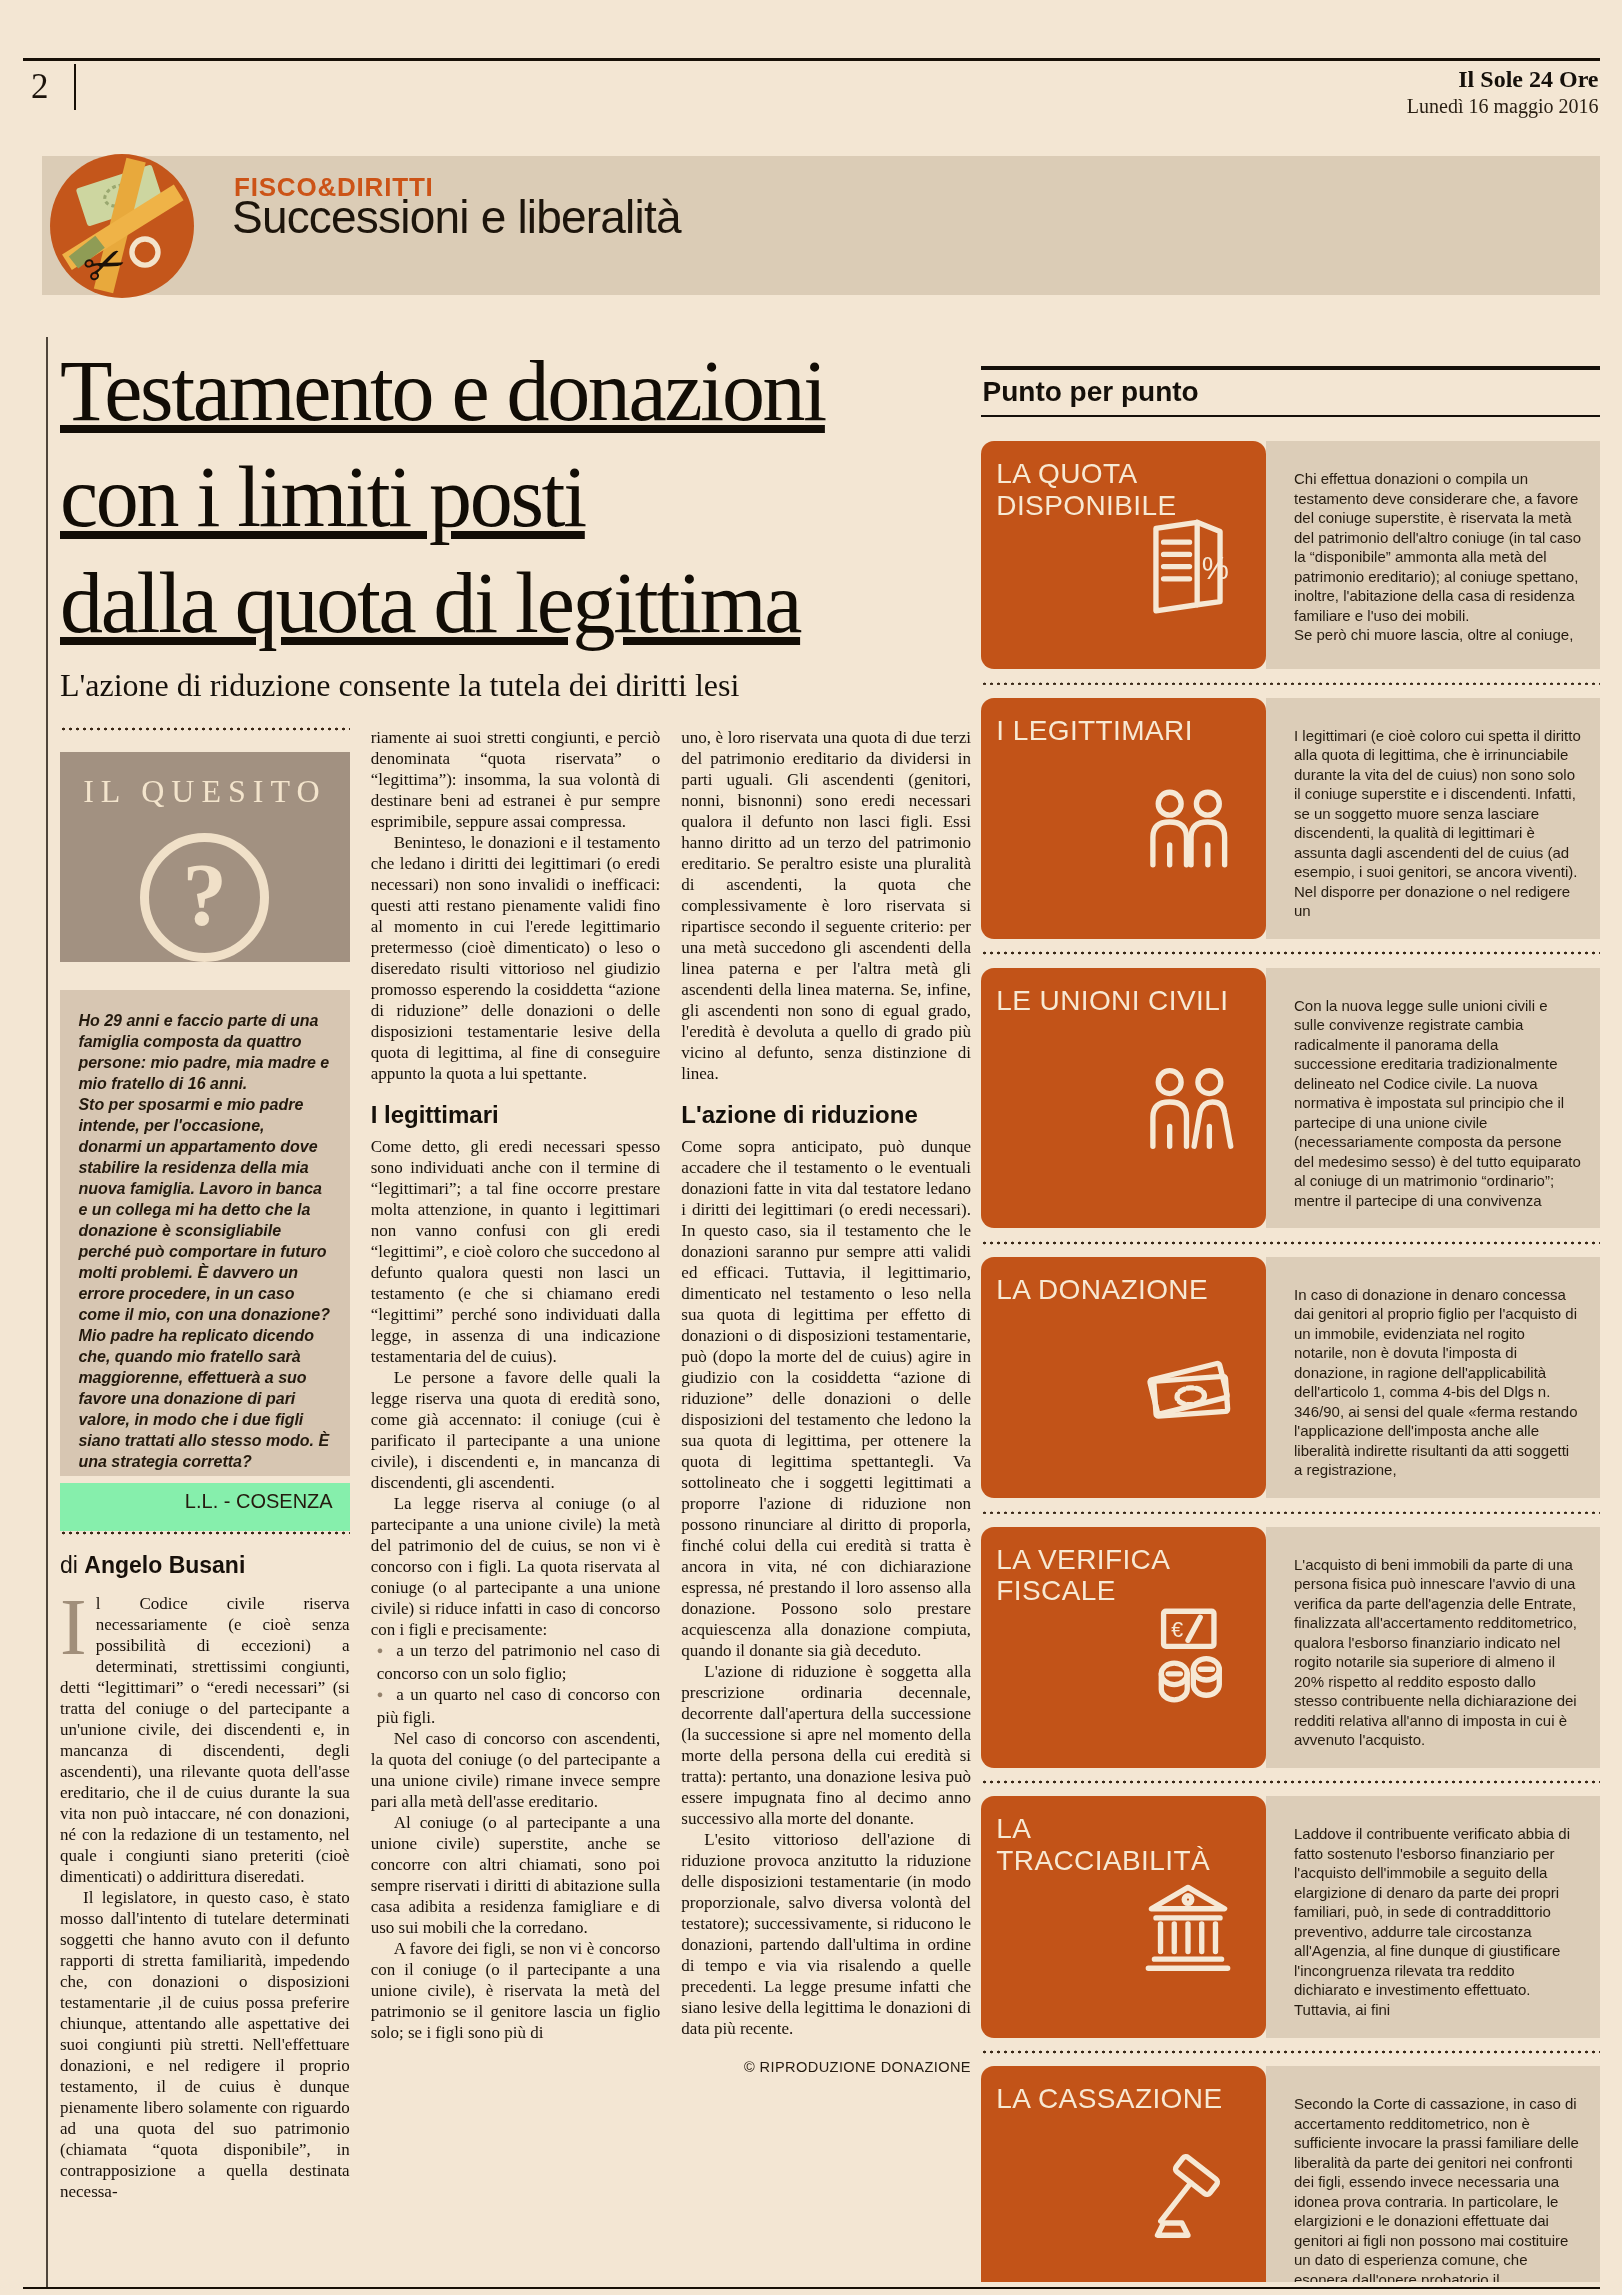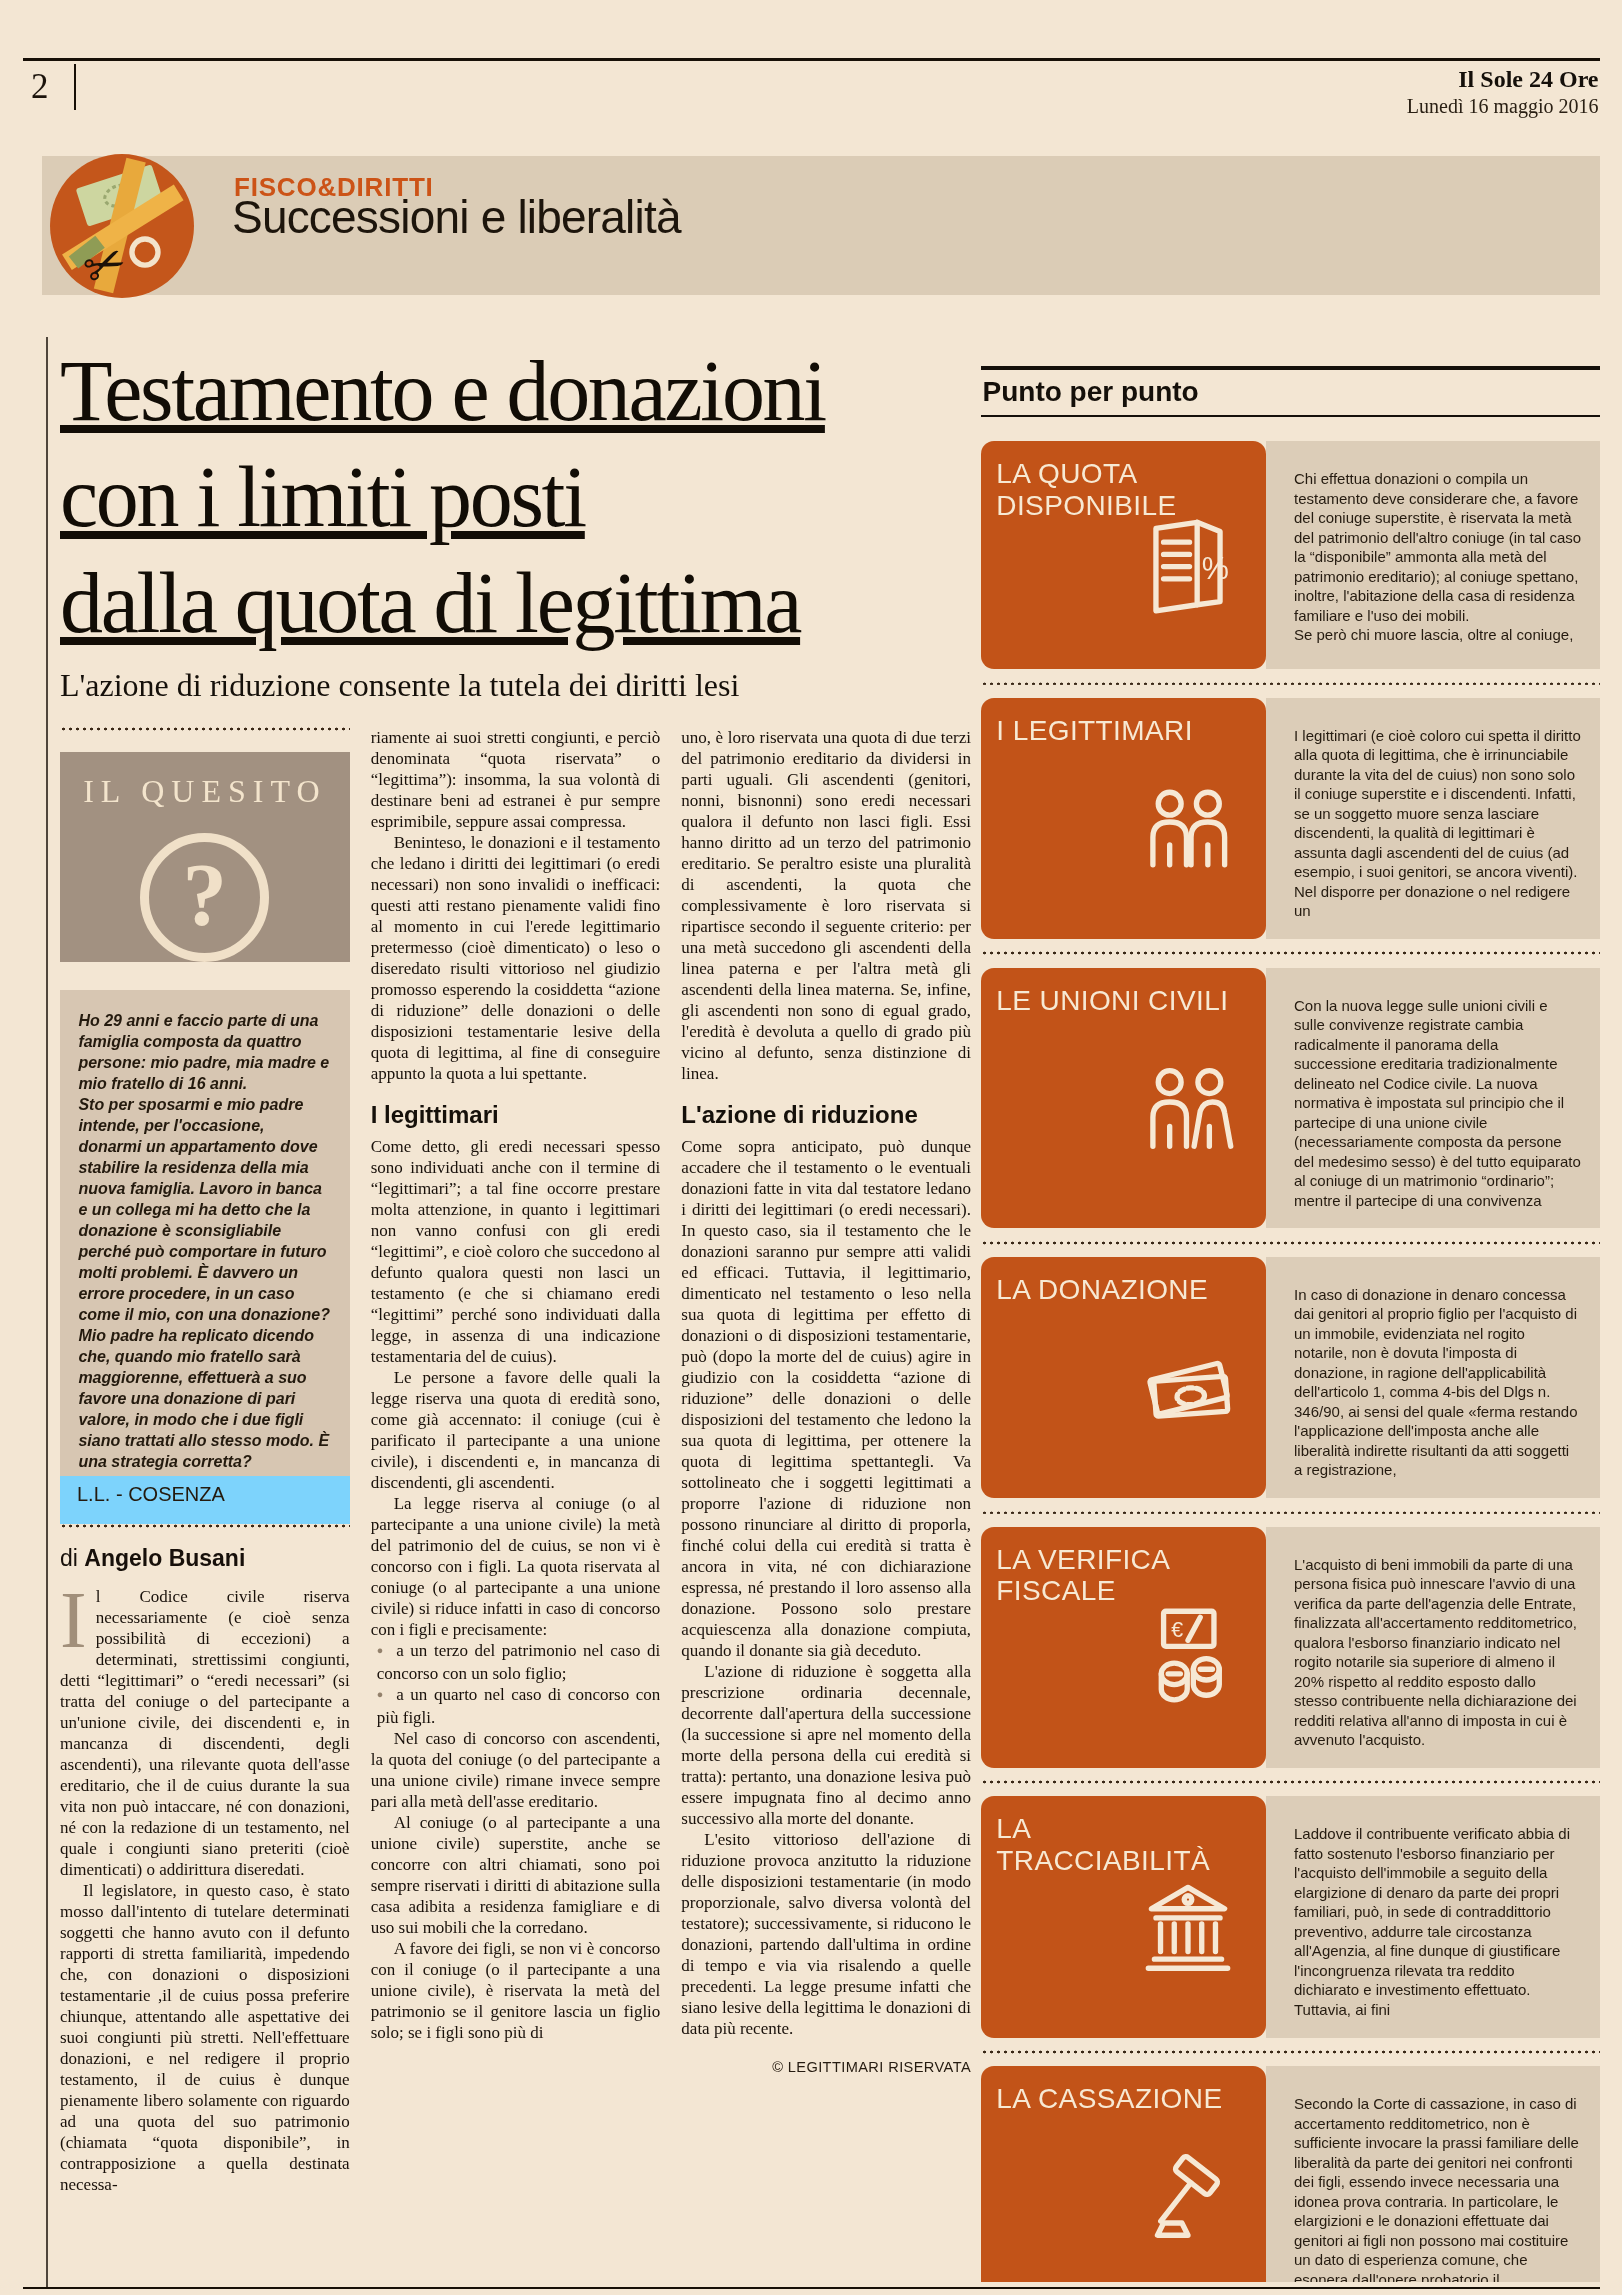--- a/index.html
+++ b/index.html
@@ -43,21 +43,21 @@
   .dotrule { height:3.8px;
     background-image:radial-gradient(circle, #3a2817 1.3px, transparent 1.5px);
     background-size:7px 3.8px; background-repeat:repeat-x; background-position:left center; }
   .q-head { background:#a29181; padding:23px 12.3px 0; text-align:center; margin-top:21px; }
   .q-label { font:400 32px/1 "Liberation Serif", serif; color:#f3e4cc; letter-spacing:7px; }
   .q-icon { margin:26px auto 28px; width:129px; height:129px; border:9.2px solid #f0e0c8; border-radius:50%;
             display:flex; align-items:center; justify-content:center; }
   .q-icon span { font:700 89px/1 "Liberation Serif", serif; color:#f0e0c8; transform:translateY(-3.1px); }
   .q-body { background:#d7c6b2; padding:20px 18.4px 4.6px; }
   .q-body p { font:italic 700 16px/21px "Liberation Sans", sans-serif; color:#241a0e; }
-  .q-sign { background:#7dd3fc; text-align:left; font:400 20px/1 "Liberation Sans", sans-serif; color:#241a0e; padding:7.7px 17px 20px; }
+  .q-sign { background:#86efac; text-align:right; font:400 20px/1 "Liberation Sans", sans-serif; color:#241a0e; padding:7.7px 17px 20px;margin-top:7px; }
   .q-bot { margin-bottom:3.1px; }
   .byline { margin:18.4px 0 14px; font:400 23px/1.1 "Liberation Sans", sans-serif; color:#17100a; }
   .byline b { font-weight:700; }
   
   .punto { position:absolute; left:981px; top:366px; width:619px; height:1916px; overflow:hidden; }
   .punto-head { border-top:4.6px solid #15100a; border-bottom:2.3px solid #15100a; padding:7.7px 1.5px 9.2px; margin-bottom:24.5px; }
   .punto-head span { font:700 28px/1 "Liberation Sans", sans-serif; color:#15100a; }
   .section { display:flex; align-items:stretch; }
   .obox { width:285px; flex-shrink:0; background:#c25318; position:relative; padding:17px 15.3px; min-height:228px;border-radius:13px; }
   .obox-title { color:#f7e9d3; font:400 28px/1.12 "Liberation Sans", sans-serif; letter-spacing:0.4px; }
@@ -156,21 +156,21 @@
     </div>
 
     <div class="col">
       <div class="art">
 
       <p class="cont">uno, è loro riservata una quota di due terzi del patrimonio ereditario da dividersi in parti uguali. Gli ascendenti (genitori, nonni, bisnonni) sono eredi necessari qualora il defunto non lasci figli. Essi hanno diritto ad un terzo del patrimonio ereditario. Se peraltro esiste una pluralità di ascendenti, la quota che complessivamente è loro riservata si ripartisce secondo il seguente criterio: per una metà succedono gli ascendenti della linea paterna e per l'altra metà gli ascendenti della linea materna. Se, infine, gli ascendenti non sono di egual grado, l'eredità è devoluta a quello di grado più vicino al defunto, senza distinzione di linea.</p>
           <p class="subhead-line">L'azione di riduzione</p>
           <p class="flush">Come sopra anticipato, può dunque accadere che il testamento o le eventuali donazioni fatte in vita dal testatore ledano i diritti dei legittimari (o eredi necessari). In questo caso, sia il testamento che le donazioni saranno pur sempre atti validi ed efficaci. Tuttavia, il legittimario, dimenticato nel testamento o leso nella sua quota di legittima per effetto di donazioni o di disposizioni testamentarie, può (dopo la morte del de cuius) agire in giudizio con la cosiddetta “azione di riduzione” delle donazioni o delle disposizioni del testamento che ledono la sua quota di legittima, per ottenere la quota di legittima spettantegli. Va sottolineato che i soggetti legittimati a proporre l'azione di riduzione non possono rinunciare al diritto di proporla, finché colui della cui eredità si tratta è ancora in vita, né con dichiarazione espressa, né prestando il loro assenso alla donazione. Possono solo prestare acquiescenza alla donazione compiuta, quando il donante sia già deceduto.</p>
           <p class="body">L'azione di riduzione è soggetta alla prescrizione ordinaria decennale, decorrente dall'apertura della successione (la successione si apre nel momento della morte della persona della cui eredità si tratta): pertanto, una donazione lesiva può essere impugnata fino al decimo anno successivo alla morte del donante.</p>
           <p class="body">L'esito vittorioso dell'azione di riduzione provoca anzitutto la riduzione delle disposizioni testamentarie (in modo proporzionale, salvo diversa volontà del testatore); successivamente, si riducono le donazioni, partendo dall'ultima in ordine di tempo e via via risalendo a quelle precedenti. La legge presume infatti che siano lesive della legittima le donazioni di data più recente.</p>
-          <p class="copyright">© LEGITTIMARI RISERVATA</p>
+          <p class="copyright">© RIPRODUZIONE DONAZIONE</p>
         </div>
     </div>
 
   </div>
 
   <div class="punto">
     <div class="punto-head">
       <span>Punto per punto</span>
     </div>
     <div>

